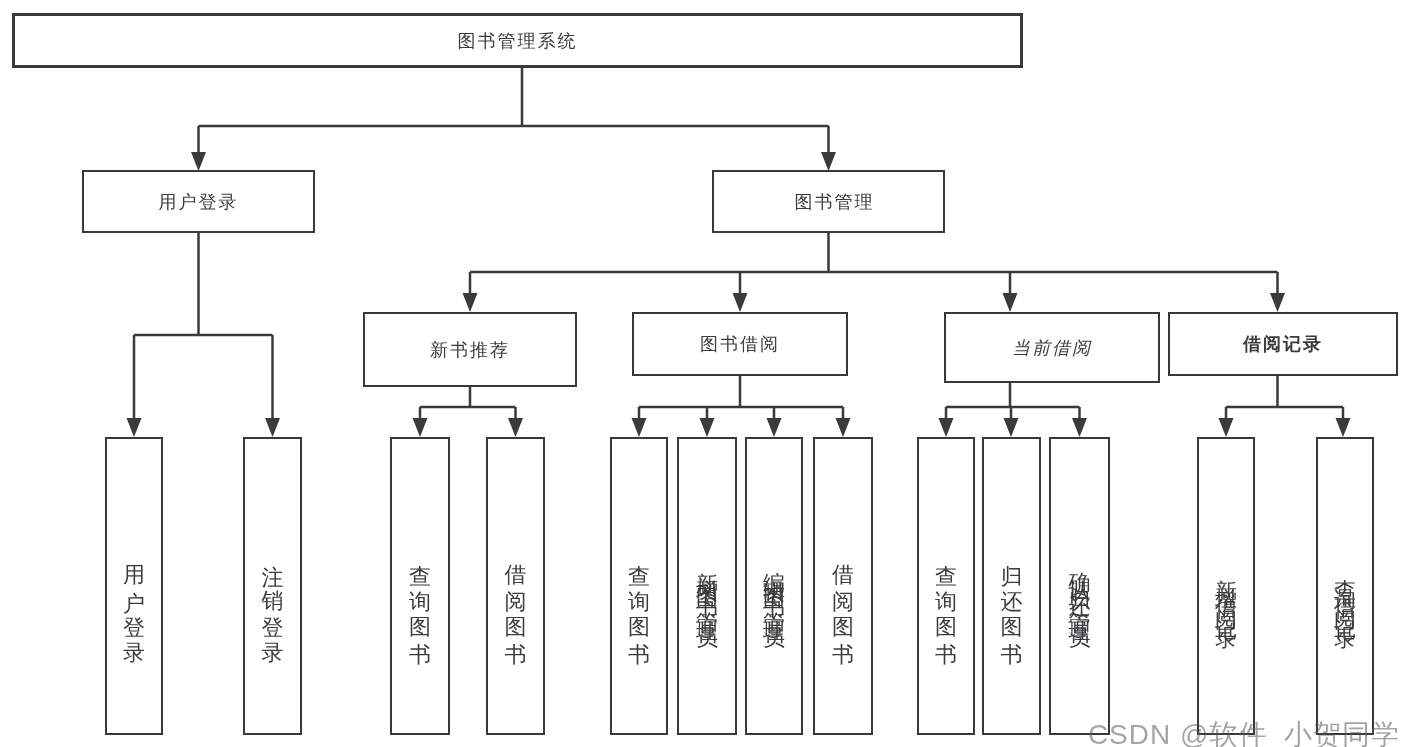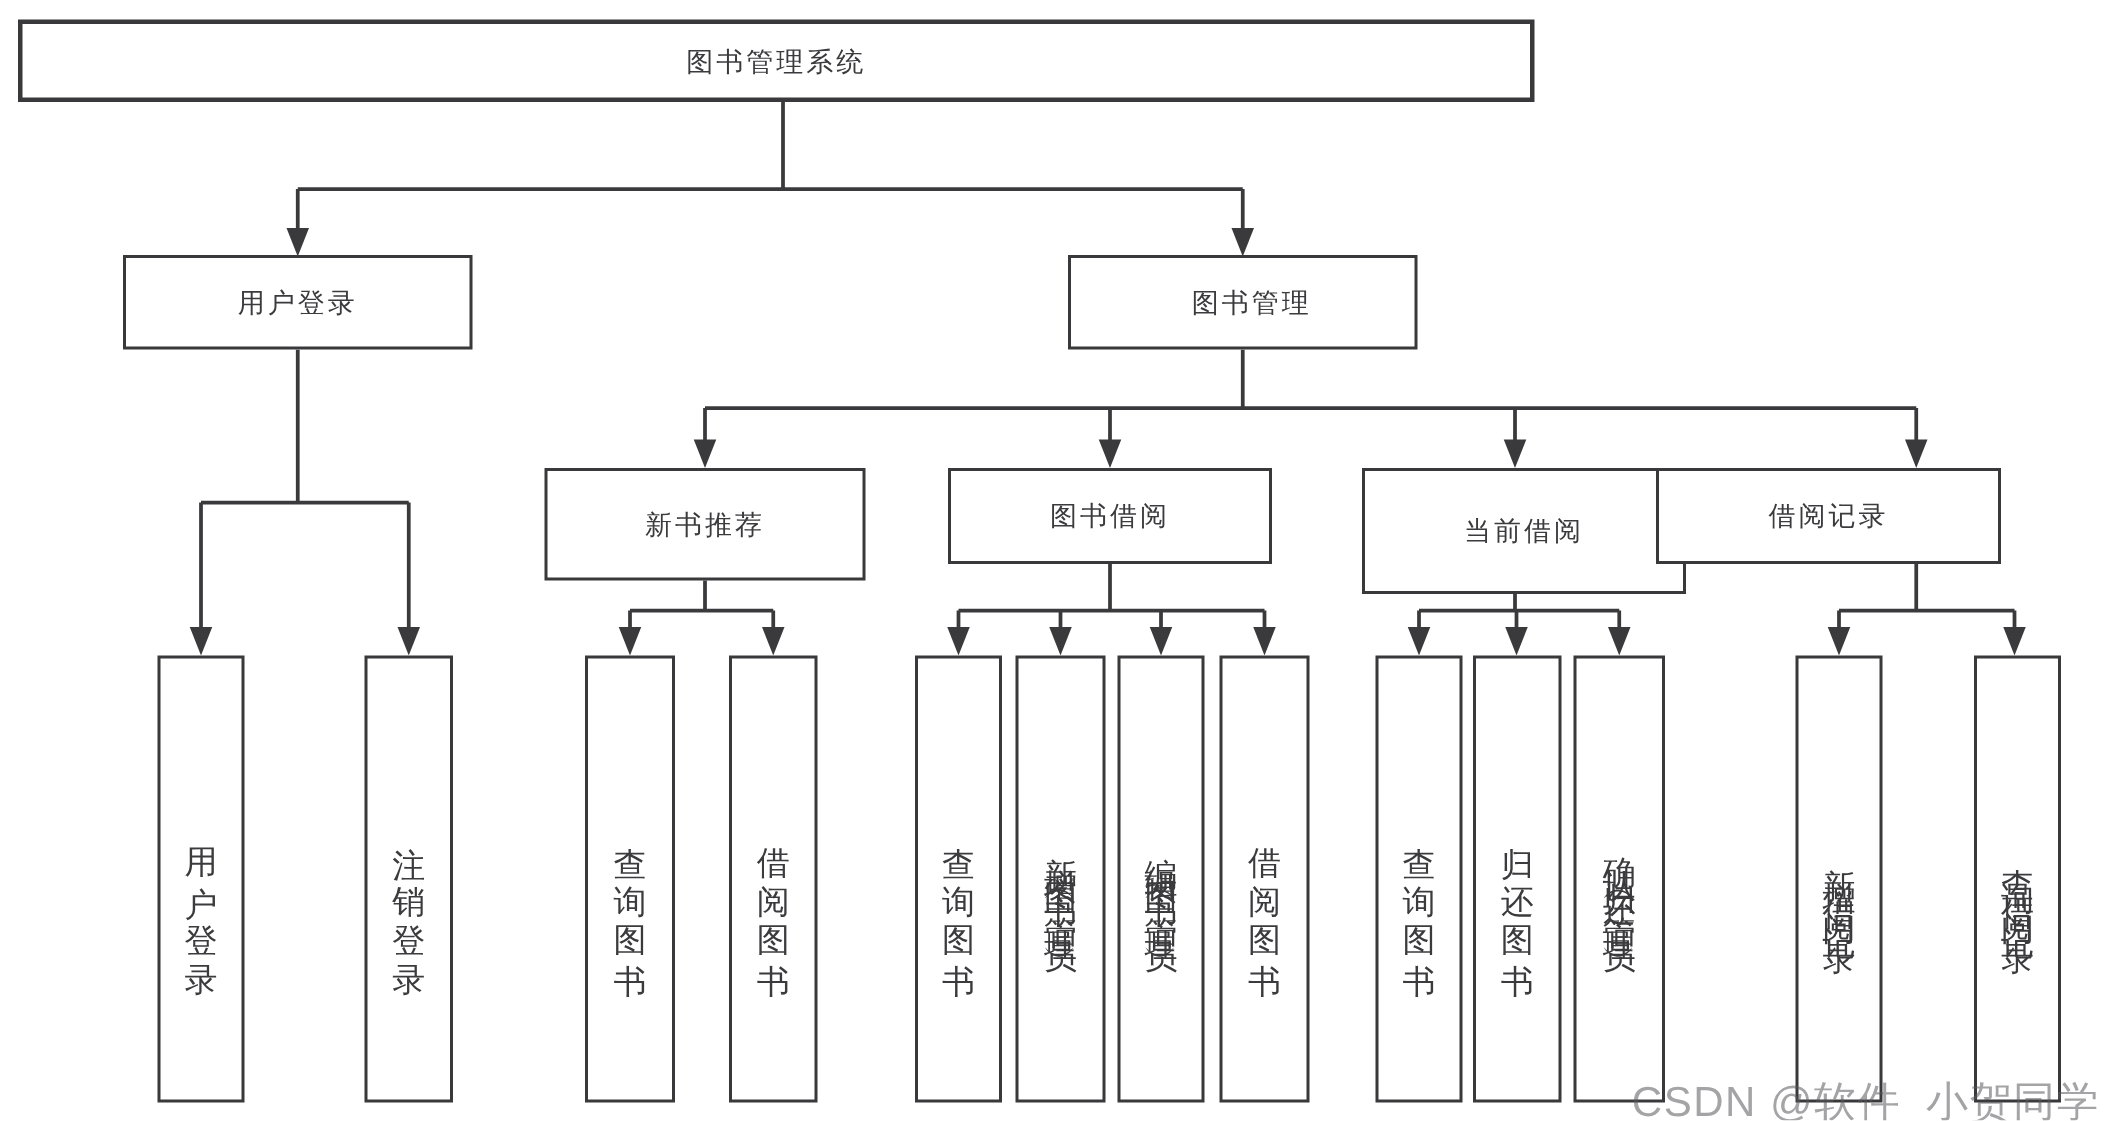--- a/index.html
+++ b/index.html
@@ -99,24 +99,24 @@
   <div class="node" style="left:712px;top:170px;width:233px;height:63px;padding-left:12px;">
     <span class="hlabel">图书管理</span>
   </div>
 
   <div class="node" style="left:363px;top:312px;width:214px;height:75px;">
     <span class="hlabel">新书推荐</span>
   </div>
   <div class="node" style="left:632px;top:312px;width:216px;height:64px;">
     <span class="hlabel">图书借阅</span>
   </div>
-  <div class="node" style="left:908px;top:312px;width:216px;height:84px;">
+  <div class="node" style="left:944px;top:312px;width:216px;height:71px;font-style:italic;">
     <span class="hlabel">当前借阅</span>
   </div>
-  <div class="node" style="left:1104px;top:312px;width:230px;height:64px;">
+  <div class="node" style="left:1168px;top:312px;width:230px;height:64px;font-weight:bold;">
     <span class="hlabel">借阅记录</span>
   </div>
 
   <div class="node leaf sp4" style="left:105px;top:437px;width:58px;height:298px;">
     <span>用户登录</span>
   </div>
   <div class="node leaf sp4" style="left:243px;top:437px;width:59px;height:298px;">
     <span>注销登录</span>
   </div>
 

